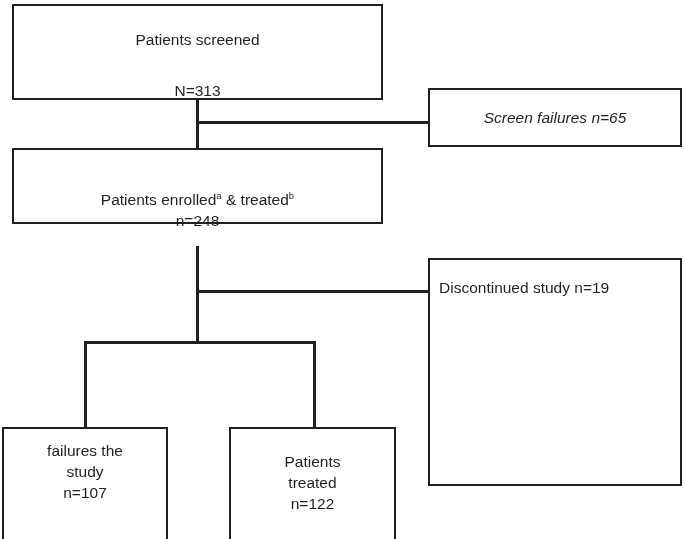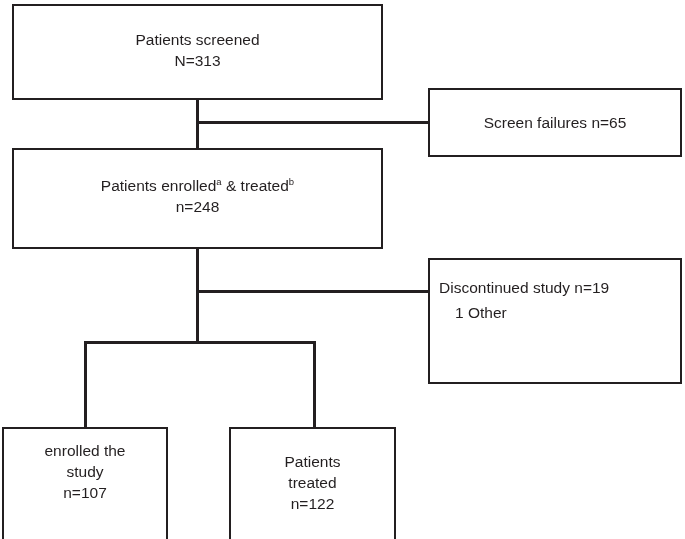--- a/index.html
+++ b/index.html
@@ -36,31 +36,32 @@
   .node sup {
     font-size: 9.5px;
     line-height: 0;
     vertical-align: super;
   }
 
   
   #box-screened {
     left: 12px; top: 4px; width: 371px; height: 96px;
     padding-top: 23px;
+    gap: 30px;
   }
   #box-screen-failures {
-    left: 428px; top: 88px; width: 254px; height: 69px;
-    justify-content: center; padding-top: 0;
+    left: 428px; top: 88px; width: 254px; height: 59px;
+    justify-content: center; padding-top: 0; font-style: italic;
   }
   #box-enrolled {
-    left: 12px; top: 148px; width: 371px; height: 101px;
-    padding-top: 25px;
+    left: 12px; top: 148px; width: 371px; height: 76px;
+    padding-top: 39px;
   }
   #box-discontinued {
-    left: 428px; top: 258px; width: 254px; height: 126px;
+    left: 428px; top: 258px; width: 254px; height: 228px;
     align-items: flex-start; text-align: left;
     padding: 16px 4px 0 9px;
     line-height: 24.5px;
   }
   #box-discontinued .indent { padding-left: 16px; }
   #box-completed {
     left: 2px; top: 427px; width: 166px; height: 118px;
     padding-top: 11px;
   }
   #box-ongoing {
@@ -107,25 +108,24 @@
     <span class="line">Screen failures n=65</span>
   </div>
 
   <div class="node" id="box-enrolled">
     <span class="line"><span>Patients enrolled</span><sup>a</sup><span> &amp; treated</span><sup>b</sup></span>
     <span class="line">n=248</span>
   </div>
 
   <div class="node" id="box-discontinued">
     <span class="line">Discontinued study n=19</span>
-    <span class="line indent">1 Other</span>
   </div>
 
   <div class="node" id="box-completed">
-    <span class="line">enrolled the</span>
+    <span class="line">failures the</span>
     <span class="line">study</span>
     <span class="line">n=107</span>
   </div>
 
   <div class="node" id="box-ongoing">
     <span class="line">Patients</span>
     <span class="line">treated</span>
     <span class="line">n=122</span>
   </div>
 

